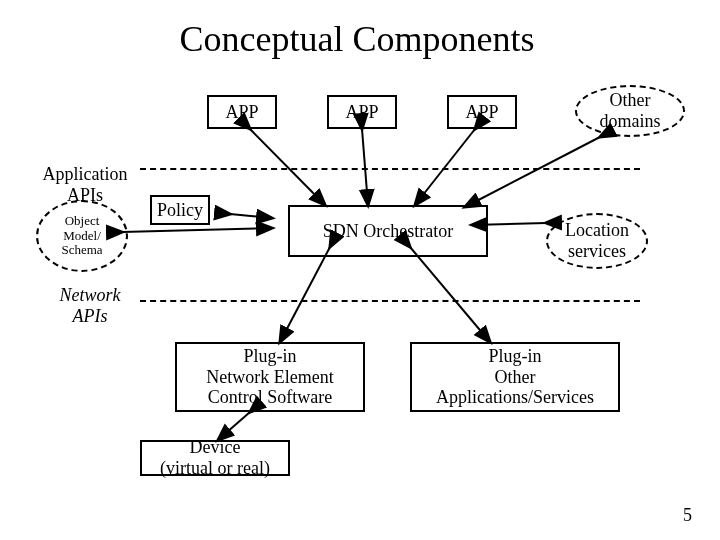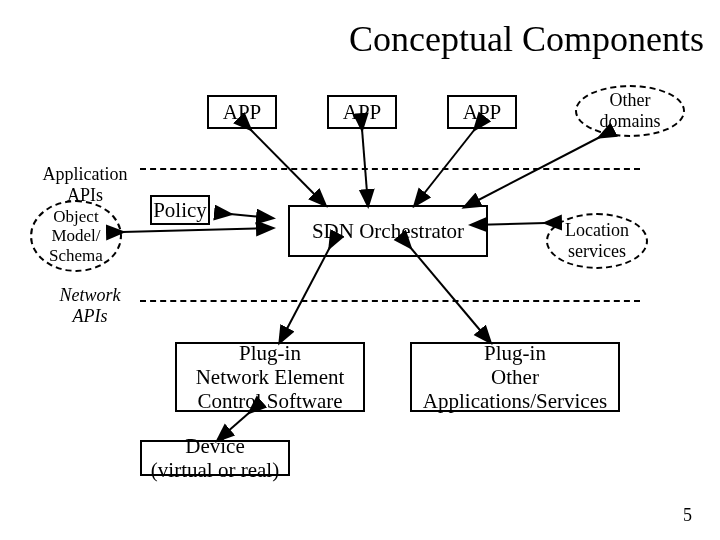--- a/index.html
+++ b/index.html
@@ -7,34 +7,34 @@
     margin: 0;
     width: 720px;
     height: 540px;
     font-family: "Times New Roman", Times, serif;
     background: #fff;
     position: relative;
     color: #000;
   }
   .title {
     position: absolute;
-    left: 0; right: 16px;
+    left: 0; right: 6px;
     top: 18px;
-    text-align: right;
+    text-align: center;
     font-size: 36px;
   }
   .box {
     position: absolute;
     border: 2px solid #000;
     background: #fff;
     display: flex;
     align-items: center;
     justify-content: center;
     text-align: center;
-    font-size: 21px;
+    font-size: 18px;
     line-height: 1.15;
     padding: 8px 4px;
   }
   .dashed-oval {
     position: absolute;
     border: 2px dashed #000;
     border-radius: 50% / 50%;
     display: flex;
     align-items: center;
     justify-content: center;
@@ -76,21 +76,21 @@
 <div class="box" style="left:447px; top:95px; width:70px; height:34px;">APP</div>
 
 <div class="dashed-oval" style="left:575px; top:85px; width:110px; height:52px; white-space:pre;">Other
 domains</div>
 
 <div class="label" style="left:30px; top:150px; width:110px; white-space:pre;margin-top:14px;">Application
 APIs</div>
 
 <div class="hr-dashed" style="left:140px; top:168px; width:500px;"></div>
 
-<div class="dashed-oval" style="left:30px; top:200px; width:92px; height:72px; white-space:pre; font-size:17px;">Object
+<div class="dashed-oval" style="left:36px; top:200px; width:92px; height:72px; white-space:pre; font-size:13px;">Object
 Model/
 Schema</div>
 
 <div class="box" style="left:150px; top:195px; width:60px; height:30px;">Policy</div>
 
 <div class="box" style="left:288px; top:205px; width:200px; height:52px;">SDN Orchestrator</div>
 
 <div class="dashed-oval" style="left:546px; top:213px; width:102px; height:56px; white-space:pre;">Location
 services</div>
 

